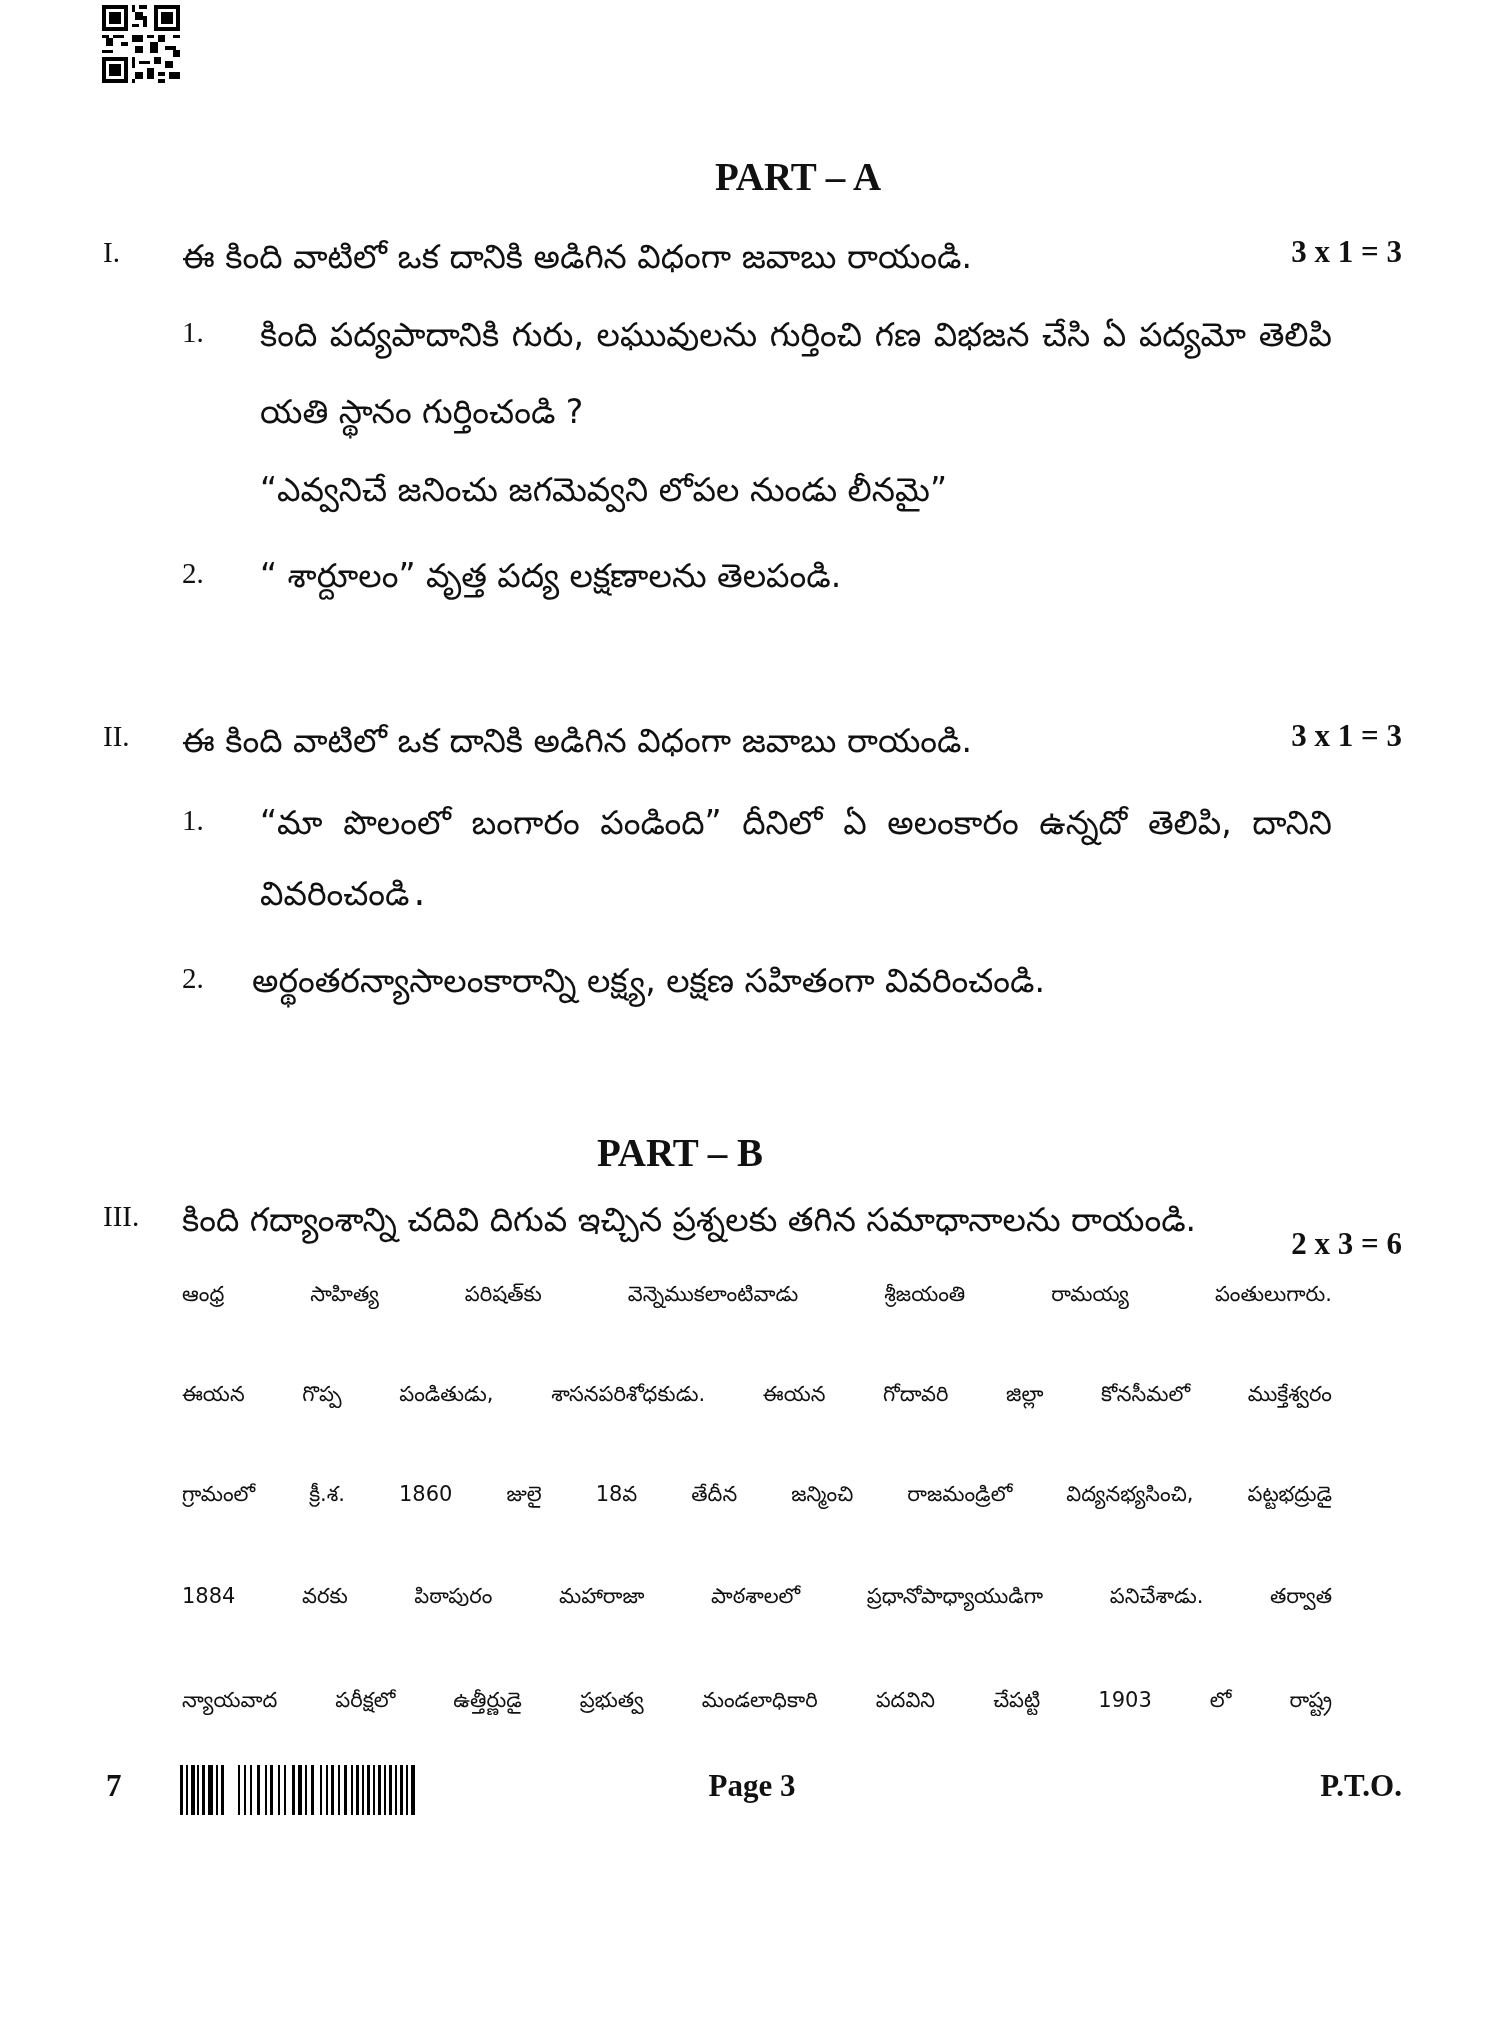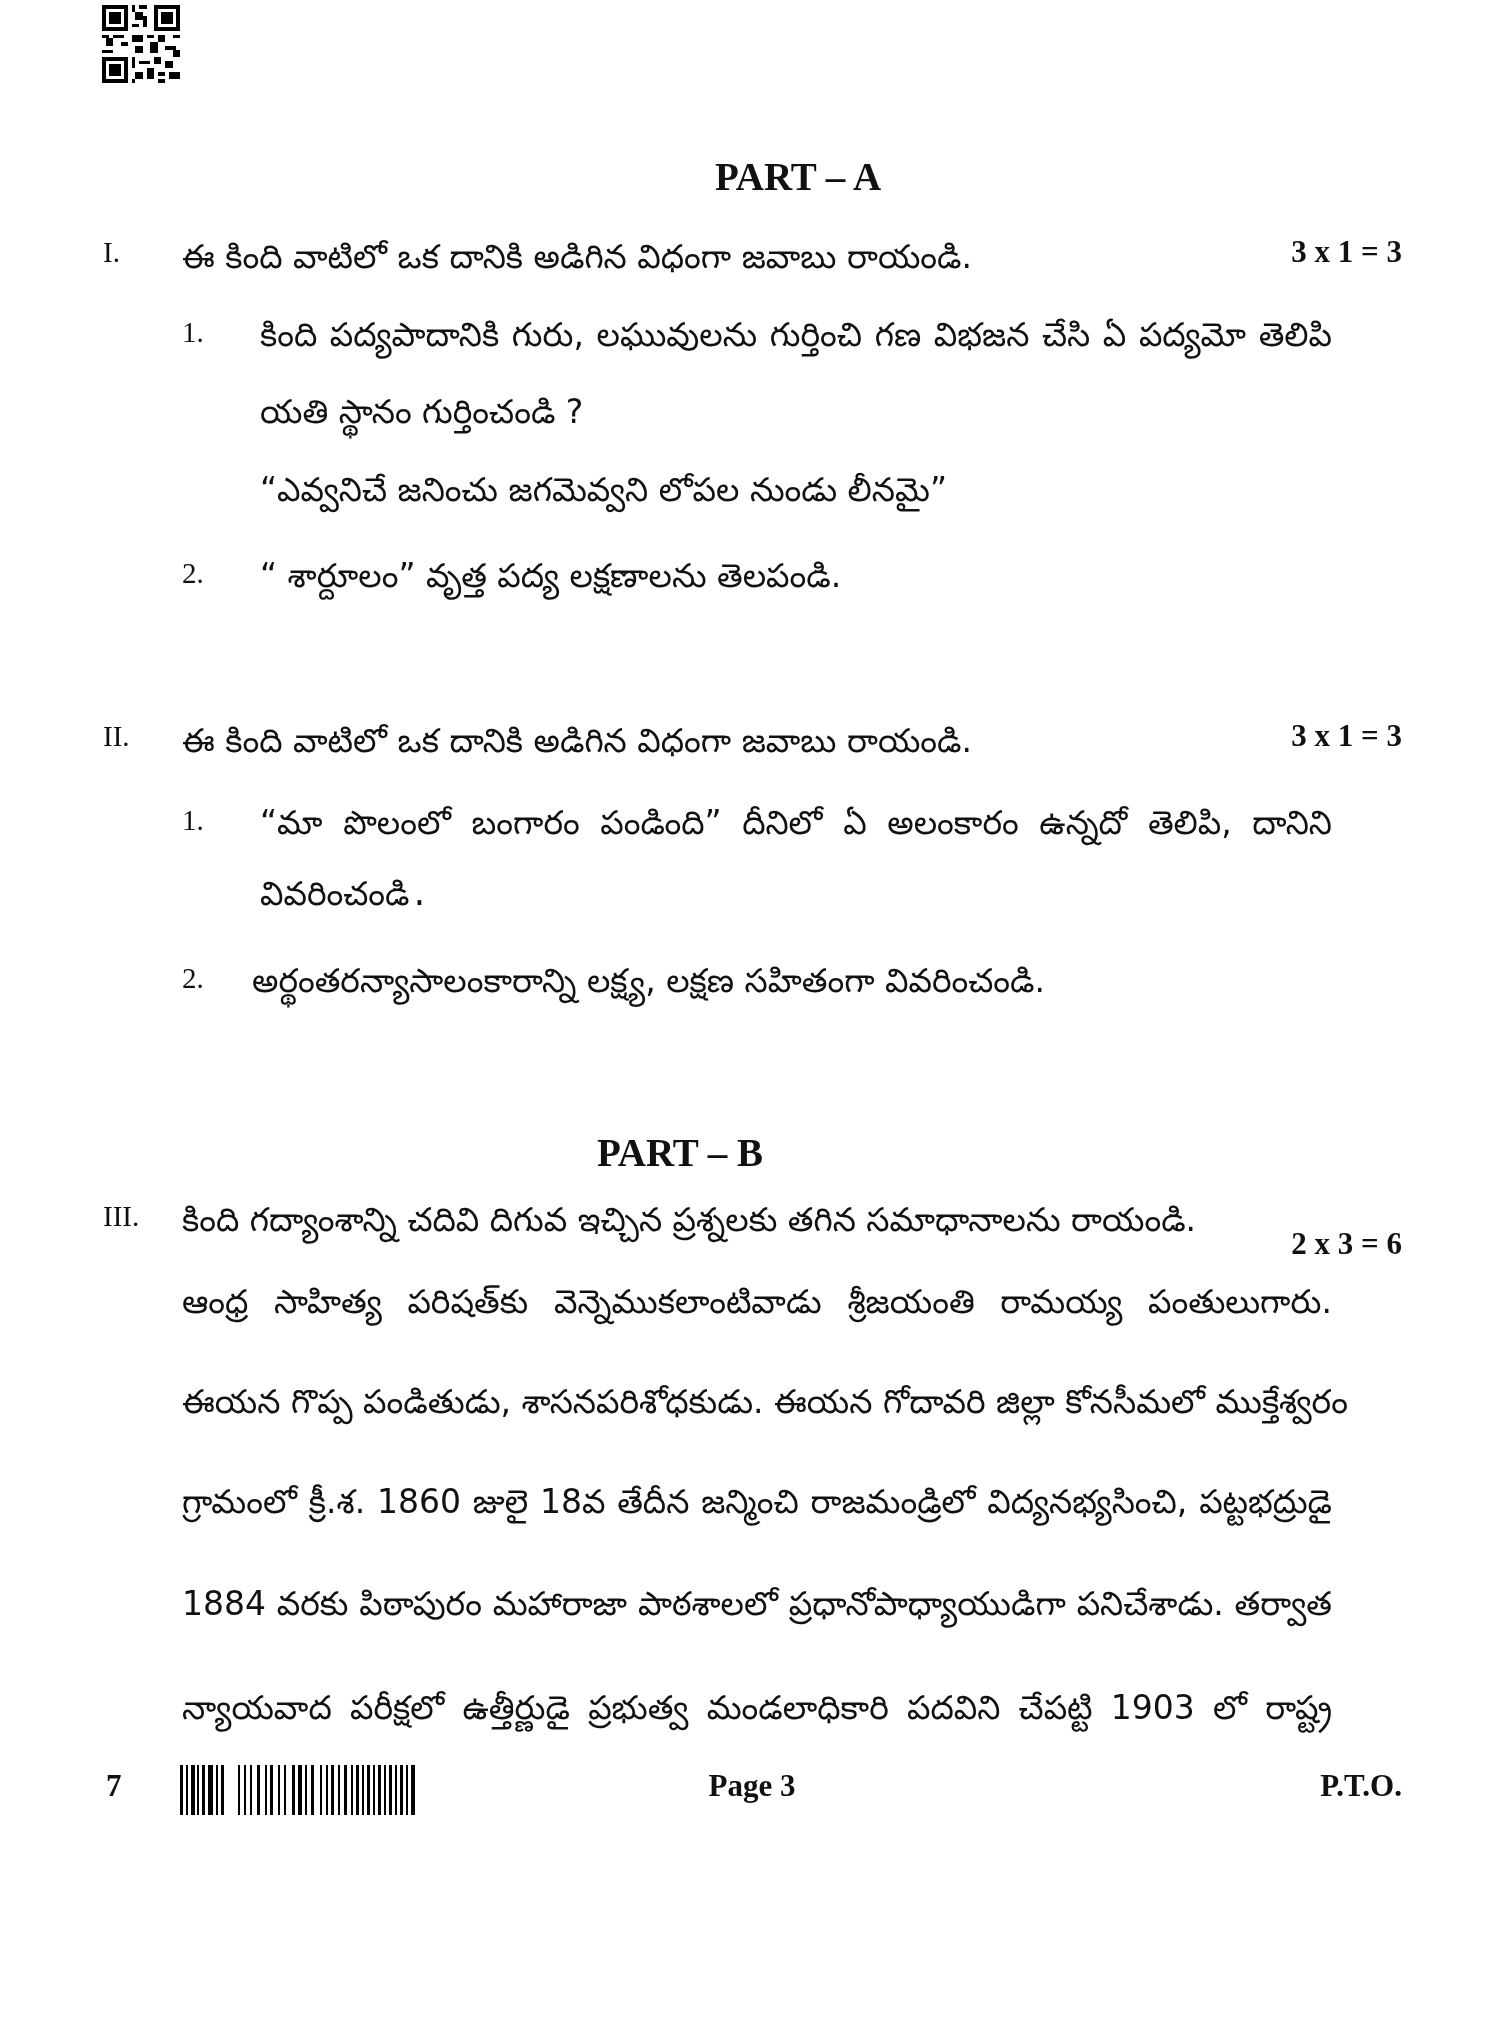--- a/index.html
+++ b/index.html
@@ -4,21 +4,21 @@
 <style>
   html, body { margin:0; padding:0; background:#ffffff; }
   body { width:1505px; height:2034px; position:relative; overflow:hidden; color:#111; font-family:"DejaVu Serif", serif; }
   .abs { position:absolute; white-space:nowrap; }
   .qr { position:absolute; left:102px; top:5px; width:78px; height:78px; }
   .part { font-family:"Liberation Serif", serif; font-weight:bold; font-size:39px; transform:translateX(-50%); }
   .roman { font-family:"Liberation Serif", serif; font-size:29px; }
   .num { font-family:"Liberation Serif", serif; font-size:29px; }
   .te { font-family:"DejaVu Sans", sans-serif; font-size:33px; }
   .marks { font-family:"Liberation Serif", serif; font-weight:bold; font-size:31px; right:103px; }
-  .pass { left:182px; width:1150px; font-family:"DejaVu Sans", sans-serif; font-size:33px; text-align:justify; text-align-last:justify; white-space:nowrap; }
+  .pass { left:182px; width:1150px; font-family:"DejaVu Sans", sans-serif; font-size:21px; text-align:justify; text-align-last:justify; white-space:nowrap; }
   .footer-num { font-family:"Liberation Serif", serif; font-weight:bold; font-size:31px; }
   .page { font-family:Liberation Serif, serif; font-weight:bold; font-size:31px; transform:translateX(-50%); }
   .pto { font-family:"Liberation Serif", serif; font-weight:bold; font-size:31px; right:103px; }
   .barcode { position:absolute; left:180px; top:1765px; width:236px; height:50px; }
 </style>
 </head>
 <body>
 
 <svg class="qr" viewBox="0 0 21 21" shape-rendering="crispEdges">
   <rect x="0" y="0" width="21" height="21" fill="#fff"></rect>

